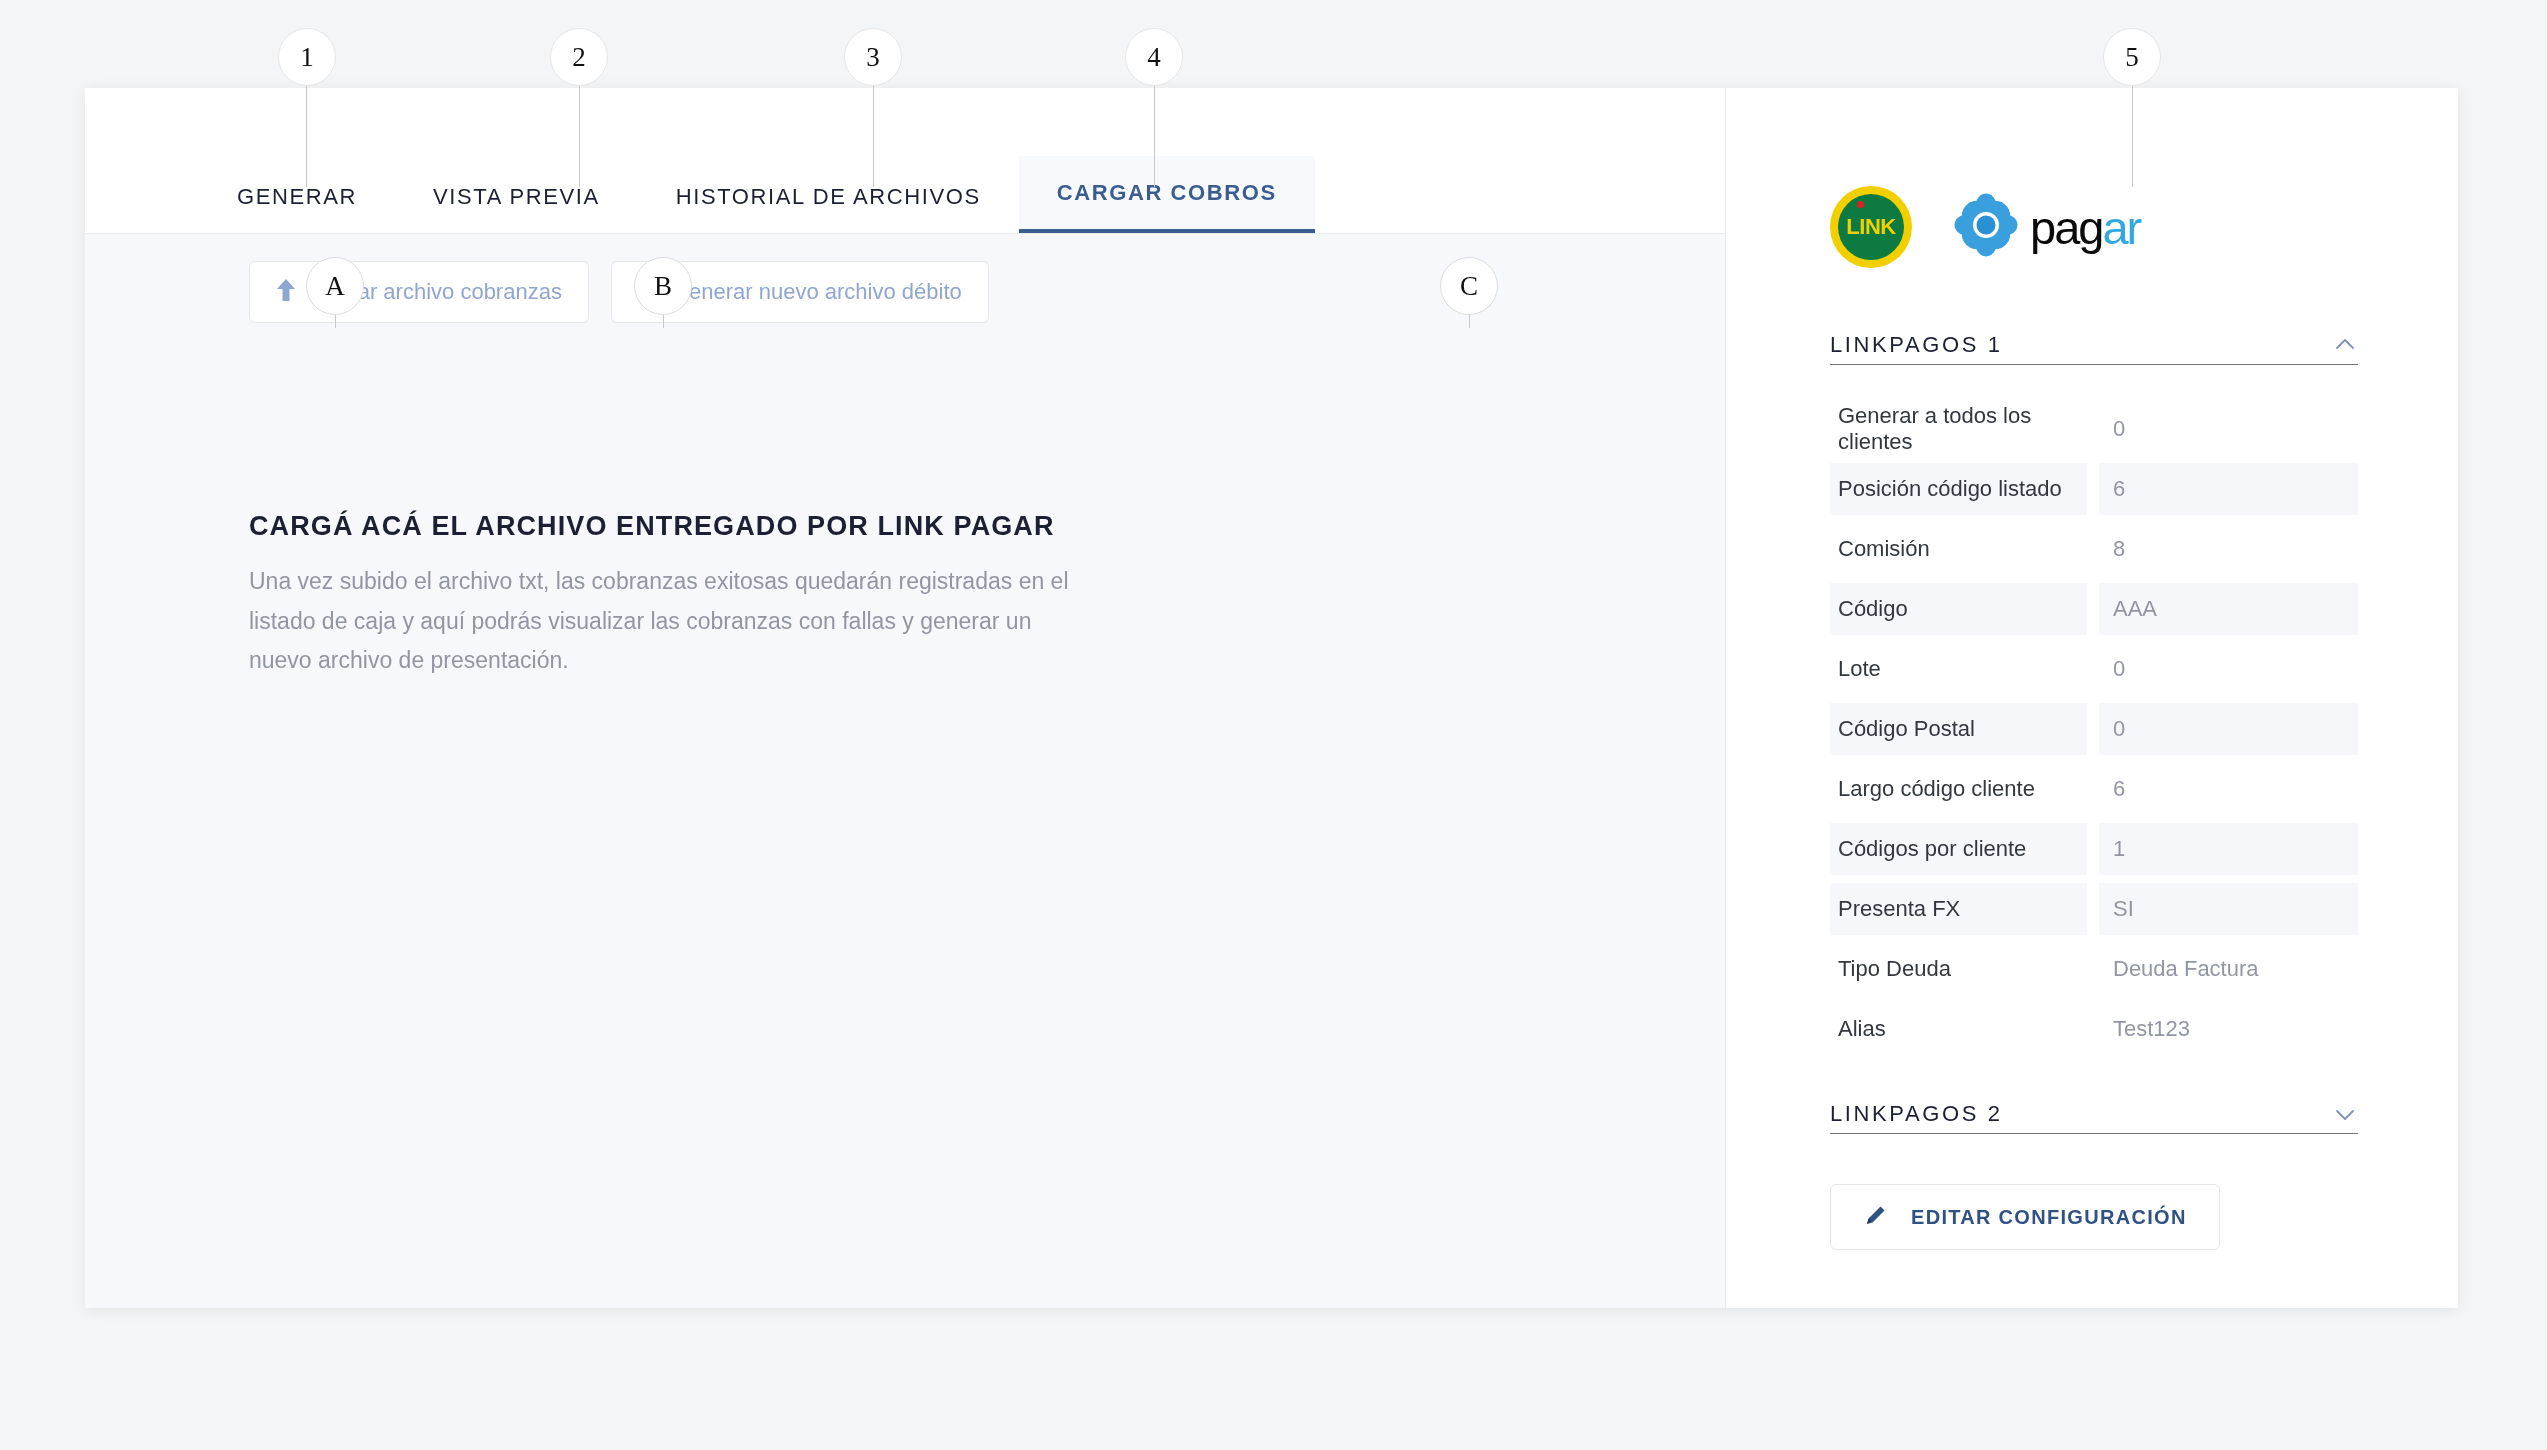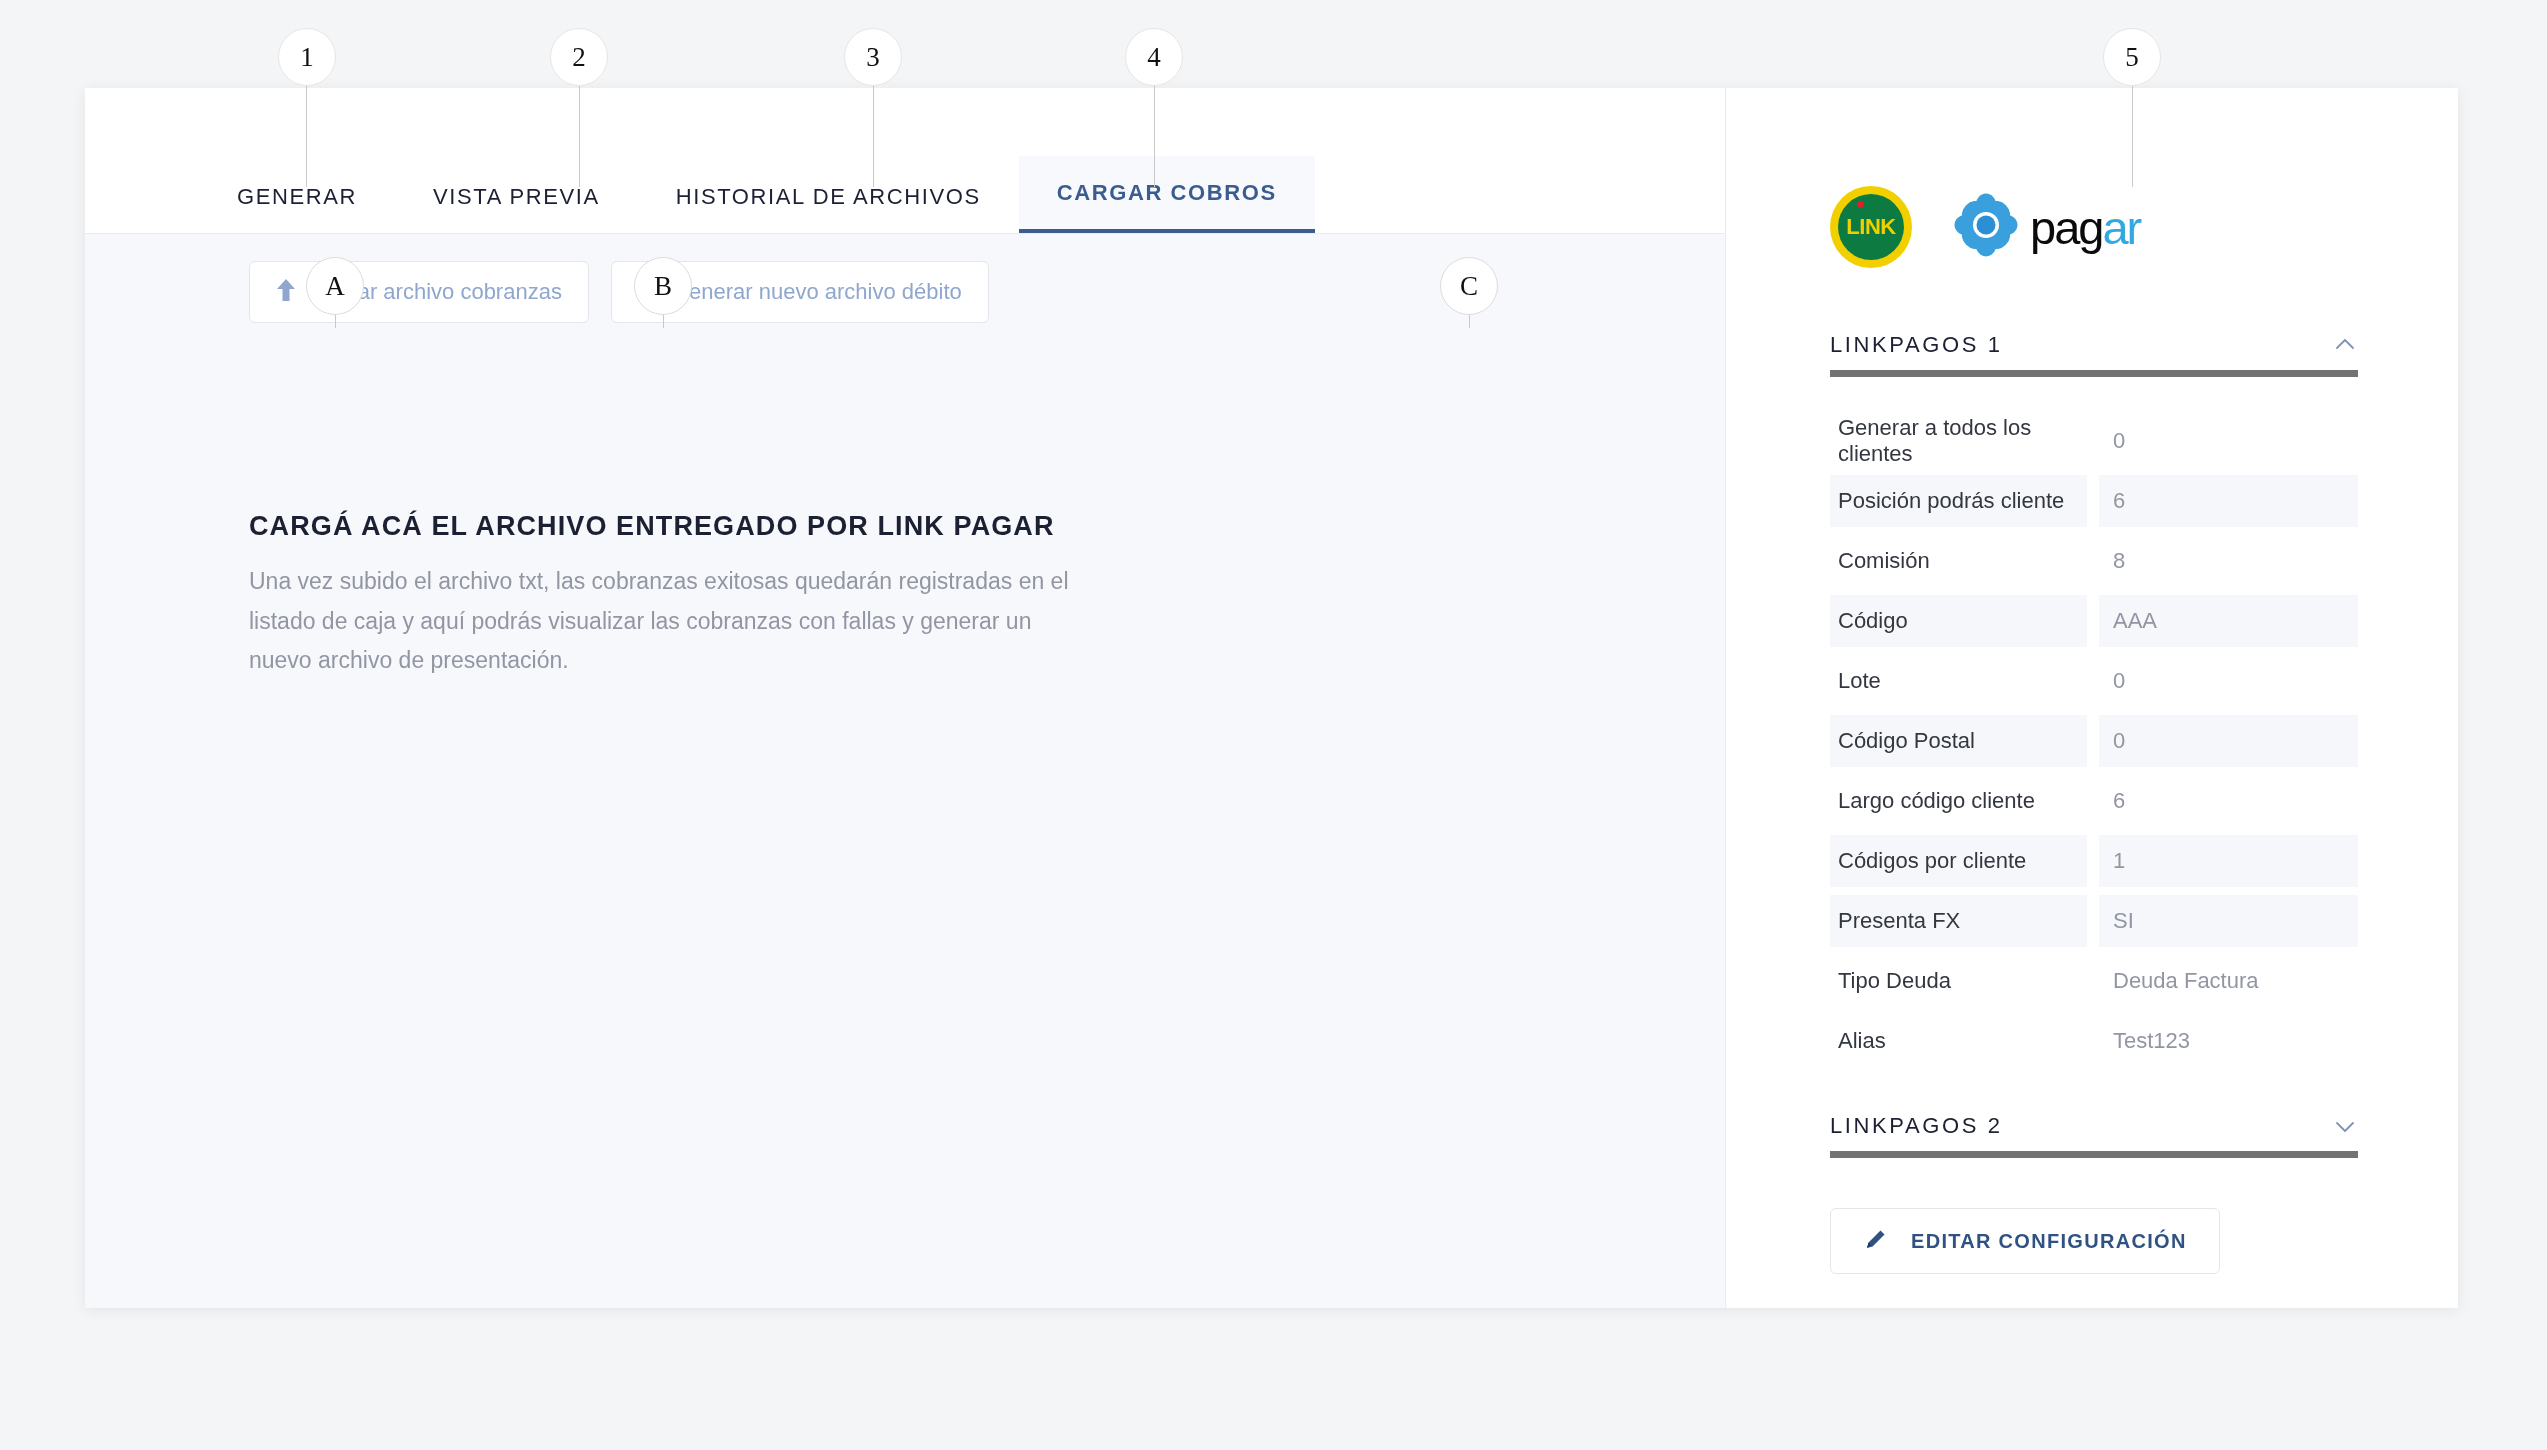--- a/index.html
+++ b/index.html
@@ -237,22 +237,22 @@
     line-height: 1;
   }
   .pagar-word .dark { color: #0b0b0b; }
   .pagar-word .light { color: #31a8e0; }
 
   
   .section-head {
     display: flex;
     align-items: center;
     justify-content: space-between;
-    padding-bottom: 12px;
-    border-bottom: 7px solid #737373;
+    padding-bottom: 6px;
+    border-bottom: 1px solid #737373;
     cursor: pointer;
   }
   .section-title {
     font-size: 22px;
     letter-spacing: 2.6px;
     color: #1c2033;
     font-family: "Liberation Sans", sans-serif;
   }
   .chev {
     width: 26px;
@@ -428,21 +428,21 @@
             </svg>
         </span>
       </div>
 
       <div id="prop-list">
         <div class="prop-row">
           <div class="prop-label">Generar a todos los clientes</div>
           <div class="prop-value">0</div>
         </div>
         <div class="prop-row alt">
-          <div class="prop-label">Posición podrás cliente</div>
+          <div class="prop-label">Posición código listado</div>
           <div class="prop-value">6</div>
         </div>
         <div class="prop-row">
           <div class="prop-label">Comisión</div>
           <div class="prop-value">8</div>
         </div>
         <div class="prop-row alt">
           <div class="prop-label">Código</div>
           <div class="prop-value">AAA</div>
         </div>

